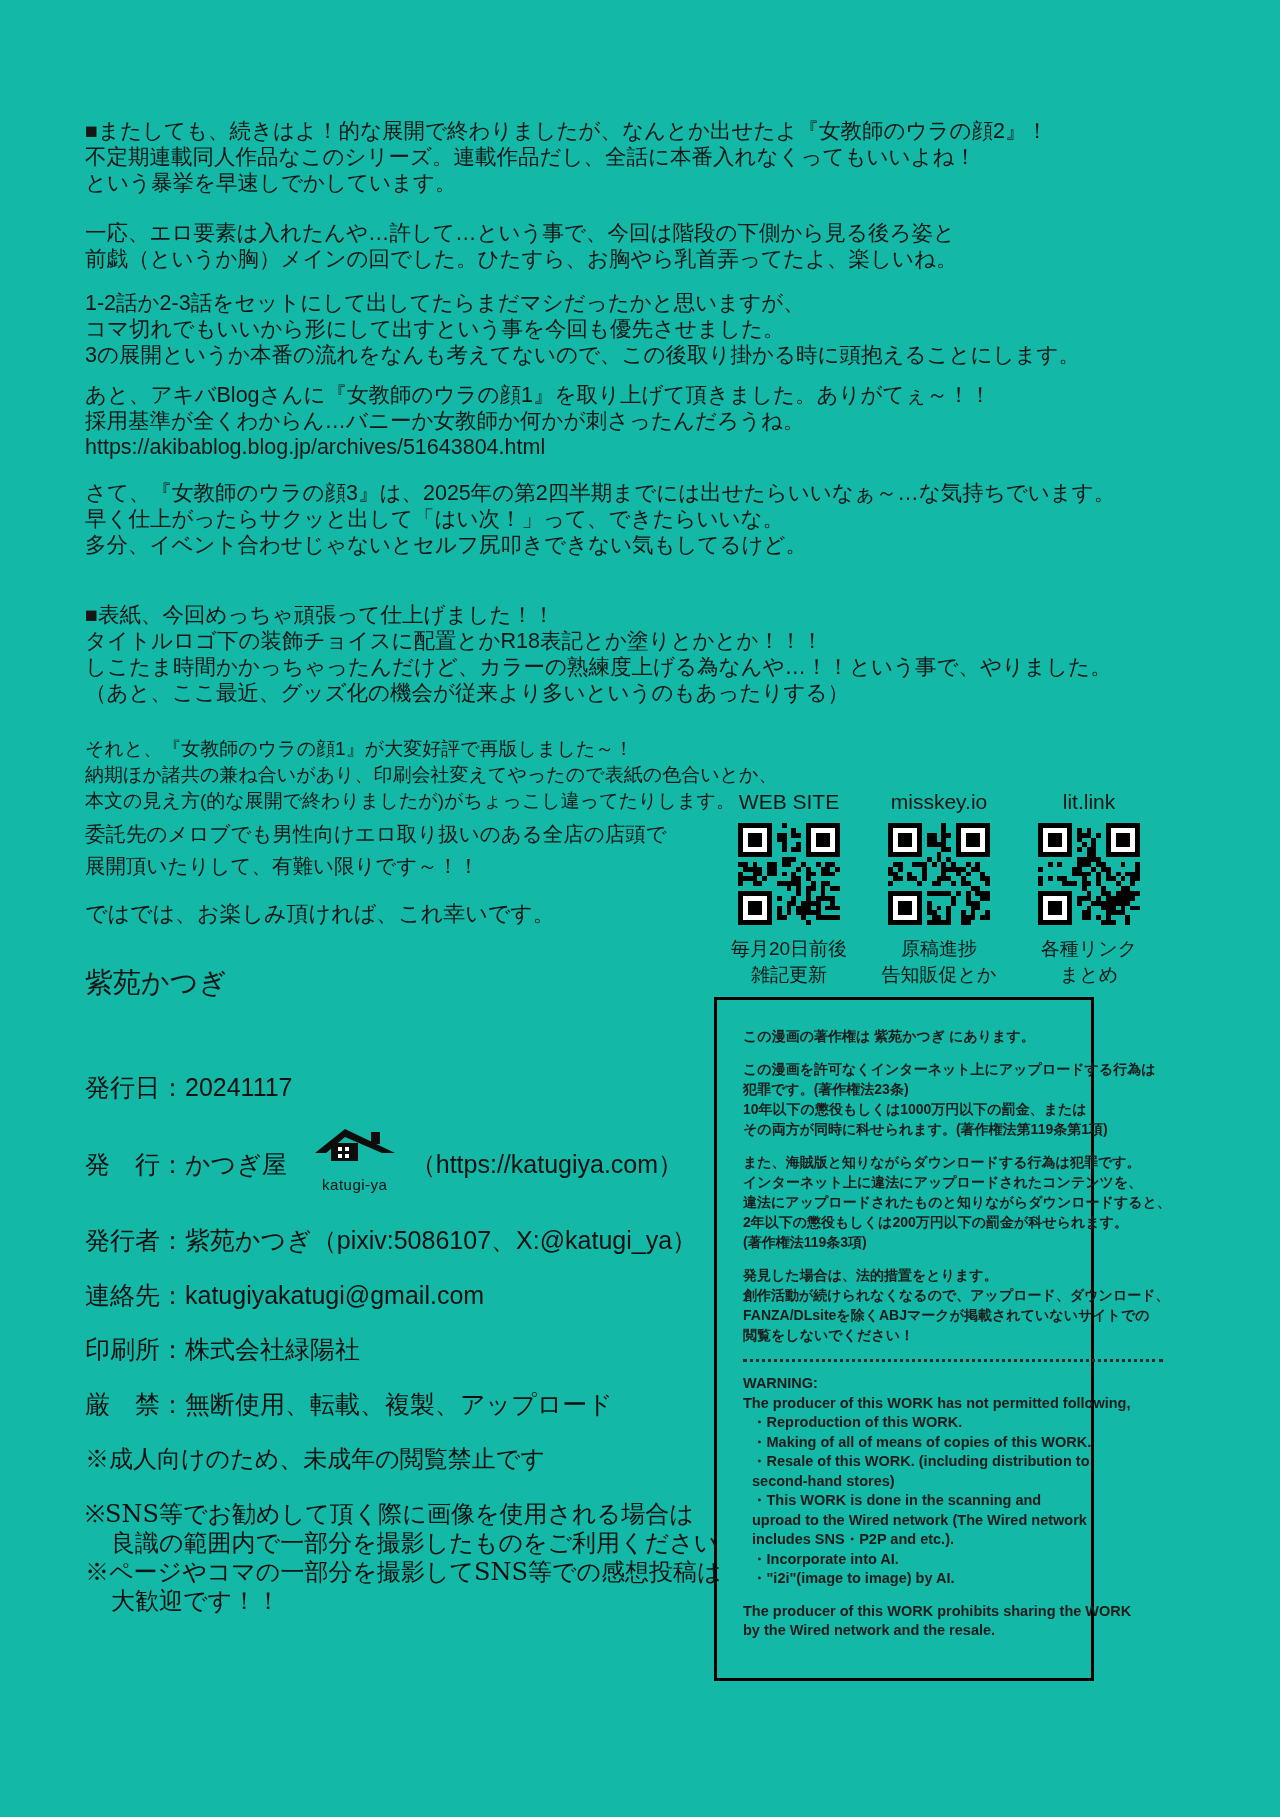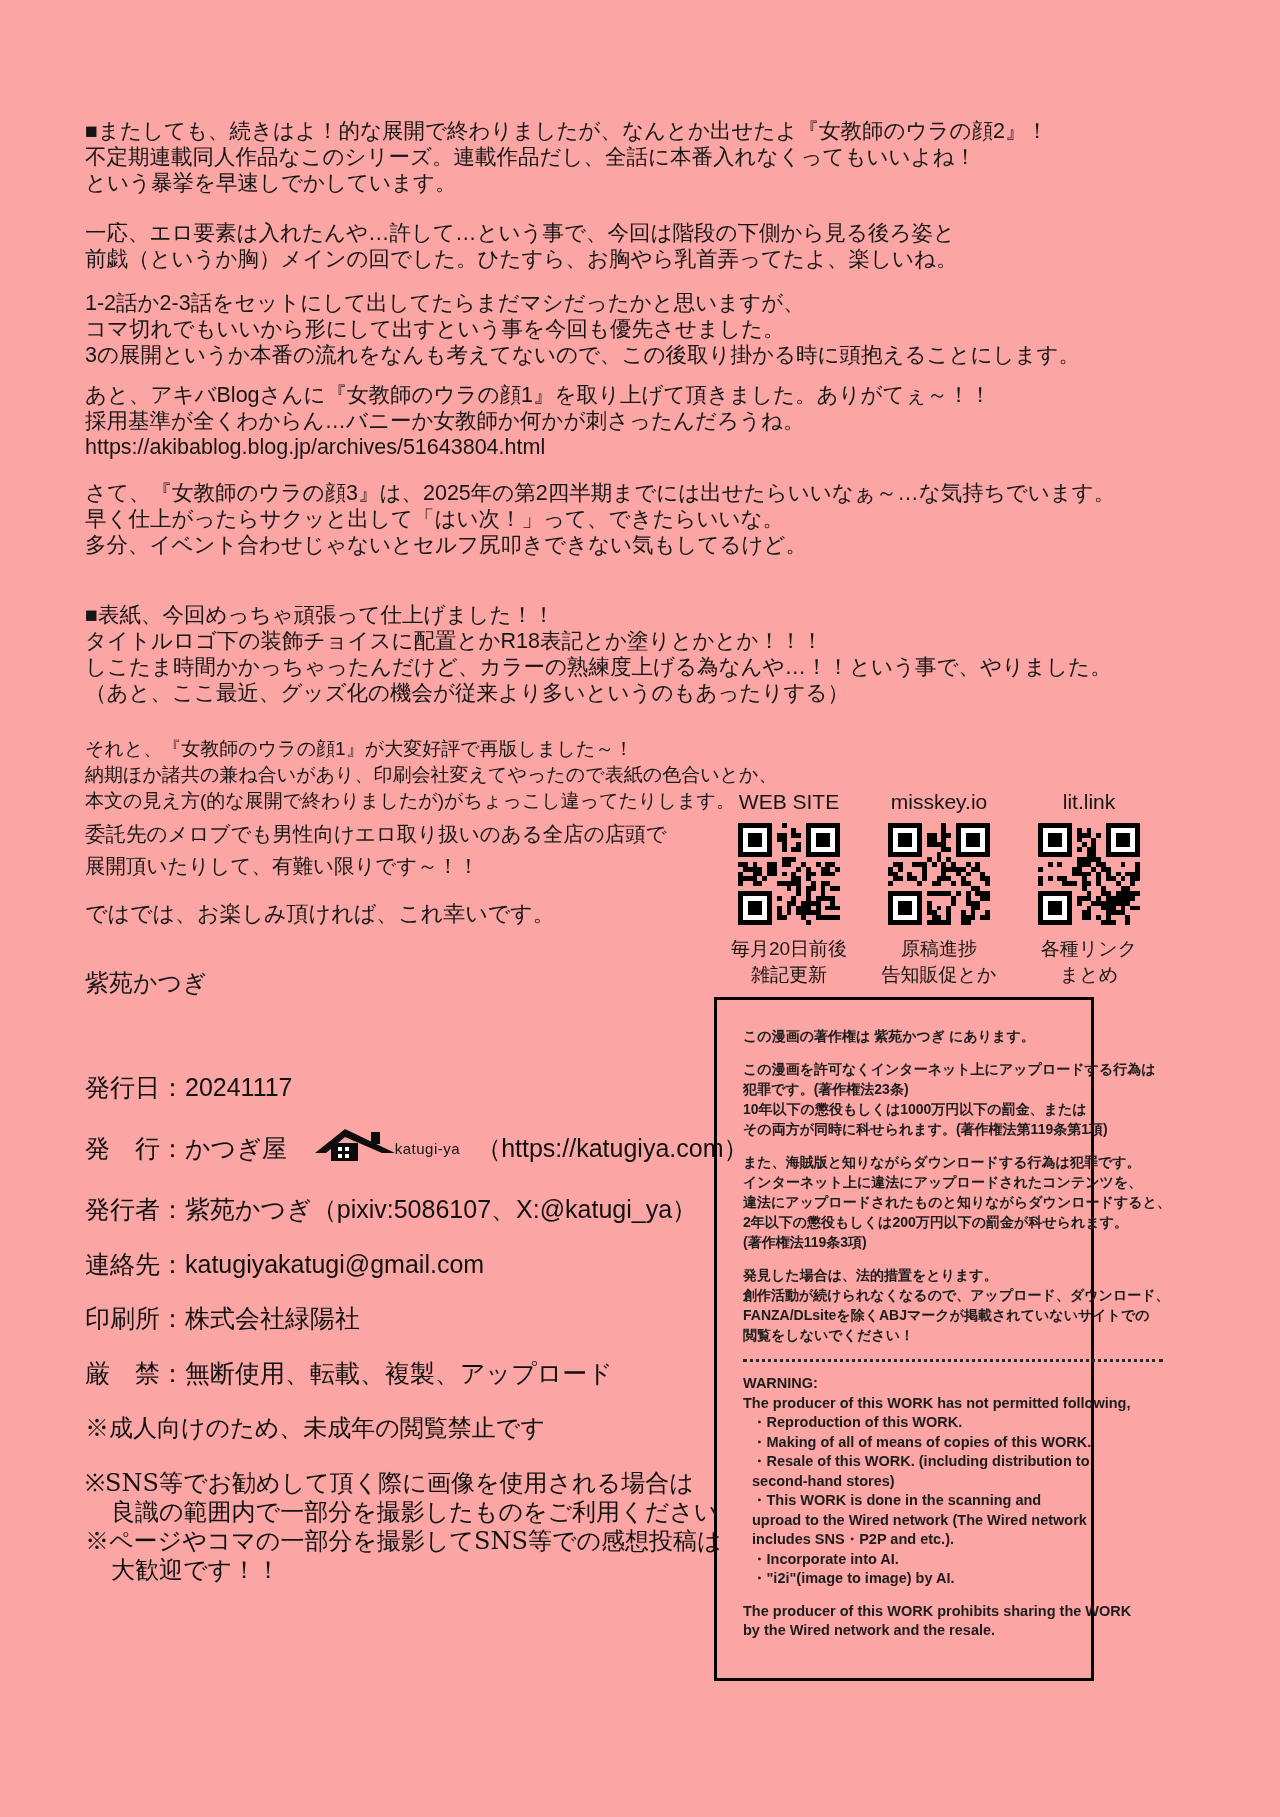--- a/index.html
+++ b/index.html
@@ -1,35 +1,35 @@
 <!DOCTYPE html>
 <html><head>
 <meta charset="utf-8">
 <style>
   html,body{margin:0;padding:0;background:#9a9a9a;}
   .page{
     position:relative;width:1280px;height:1817px;margin:0 auto;
-    background:#fca5a5;color:#161616;overflow:hidden;
+    background:#14b8a6;color:#161616;overflow:hidden;
     font-family:"Liberation Sans",sans-serif;
   }
   
   .afterword{position:absolute;left:85px;top:118px;font-size:21.5px;line-height:26px;}
   .afterword .ln{white-space:nowrap;}
   .af-p1{margin:0 0 24px;}
   .af-p2{margin:0 0 18px;}
   .af-p3{margin:0 0 14px;}
   .af-p4{margin:0 0 20px;}
   .af-p5{margin:0 0 44px;}
   .af-p6{margin:0 0 30px;}
   .af-p7{font-size:19px;margin:0 0 4px;}
   .af-p8{font-size:20.5px;line-height:32px;margin:0 0 18px;
          font-family:"DejaVu Serif","Liberation Serif",serif;}
   .af-p9{font-size:22px;line-height:28px;margin:0 0 42px;
          font-family:"DejaVu Serif","Liberation Serif",serif;}
-  .af-sig{font-size:24px;font-family:"DejaVu Serif","Liberation Serif",serif;}
+  .af-sig{font-size:28px;font-family:"DejaVu Serif","Liberation Serif",serif;}
   
   .qr-row{position:absolute;left:714px;top:790px;width:482px;display:flex;}
   .qr-col{width:150px;text-align:center;}
   .qr-label{font-size:21px;margin-bottom:9px;white-space:nowrap;}
   .qr-box{width:102px;height:102px;margin:0 auto 11px;}
   .qr-box svg{width:100%;height:100%;display:block;}
   .qr-cap{font-size:19px;line-height:26px;white-space:nowrap;}
   
   .rights{
     position:absolute;left:714px;top:997px;width:380px;height:684px;
@@ -46,21 +46,21 @@
   .colophon{position:absolute;left:85px;top:1072px;color:#111;}
   .c-title{
     font-family:"DejaVu Serif","Liberation Serif",serif;
     font-size:34px;letter-spacing:4px;margin:0 0 48px;white-space:nowrap;
   }
   .c-row{font-size:25px;line-height:30px;white-space:nowrap;margin:0 0 25px;}
   .c-row.serif{font-family:"DejaVu Serif","Liberation Serif",serif;}
   .c-date{}
   .c-pub{display:flex;align-items:center;}
   .c-pub .seg{white-space:nowrap;}
-  .c-logo{display:inline-flex;align-items:center;margin:0 16px 0 28px;}
+  .c-logo{display:inline-flex;flex-direction:column;align-items:center;margin:0 16px 0 28px;}
   .c-logo svg{display:block;}
   .c-logo .logo-word{font-size:15px;letter-spacing:.5px;margin-top:1px;}
   .c-notes{font-family:"DejaVu Serif","Liberation Serif",serif;font-size:24px;line-height:29px;}
   .c-notes .ln{white-space:nowrap;}
   .c-notes .ind{padding-left:26px;}
   .c-note-adult{margin:0 0 26px;}
 </style>
 </head>
 <body>
 

